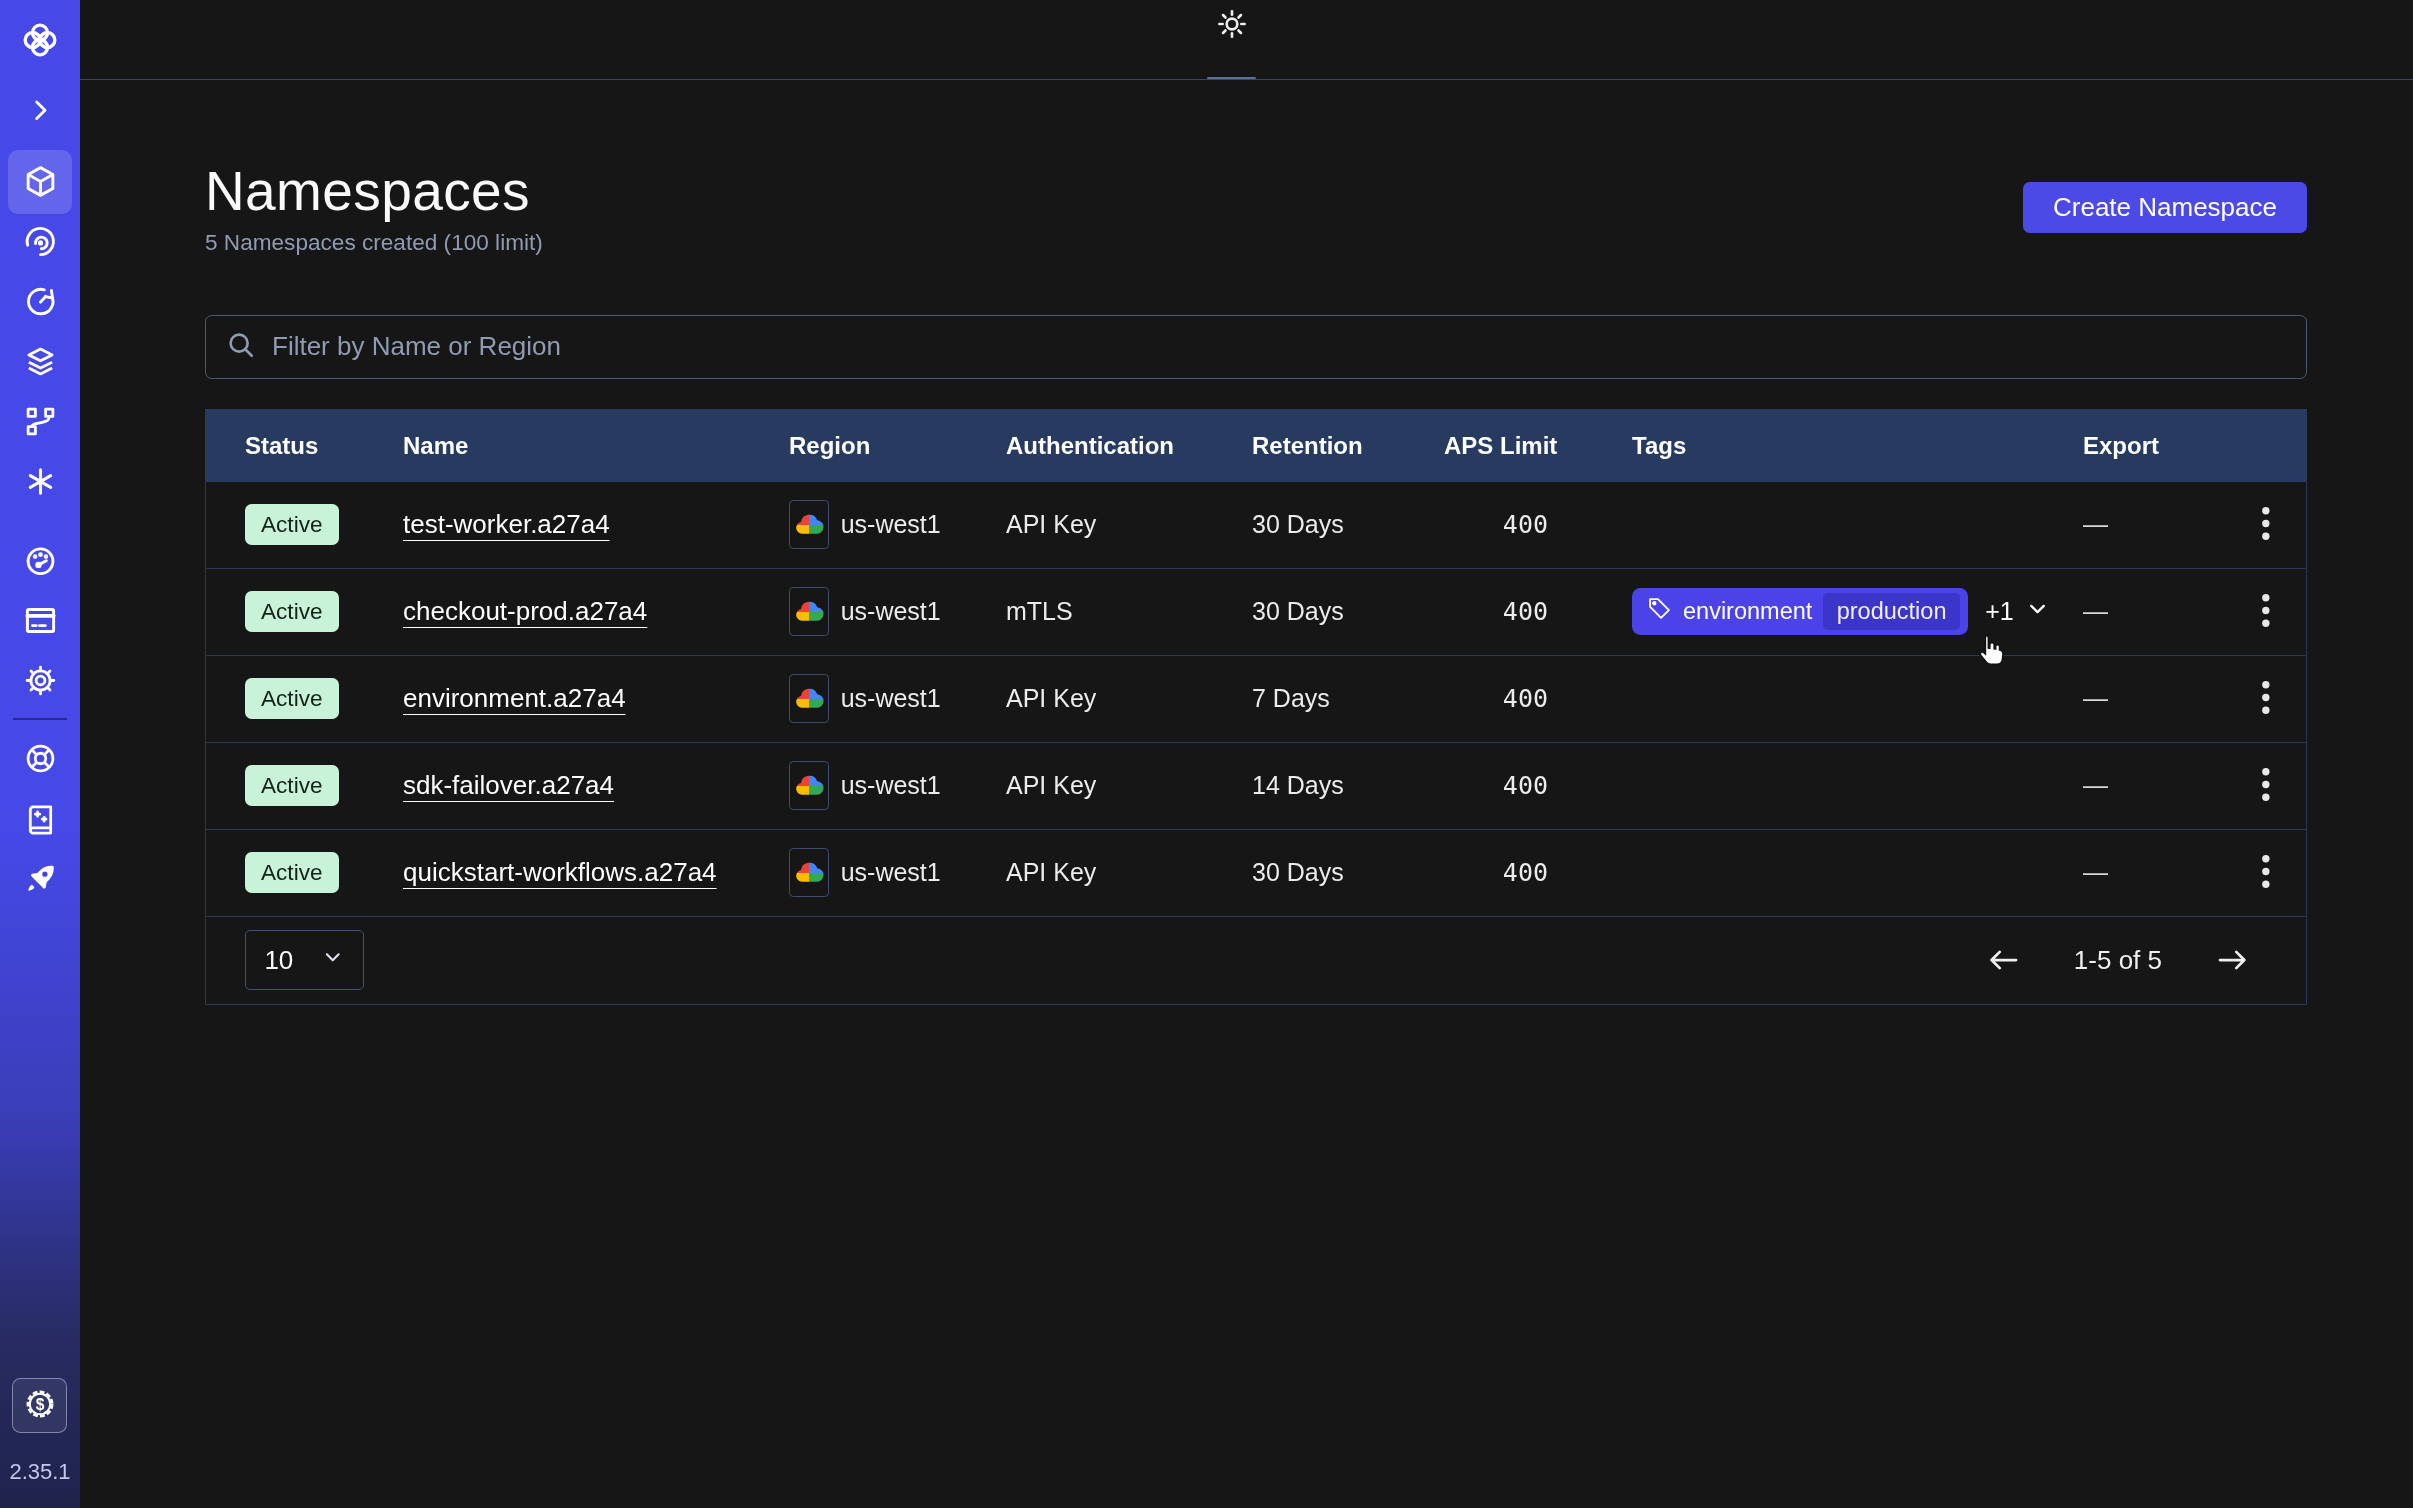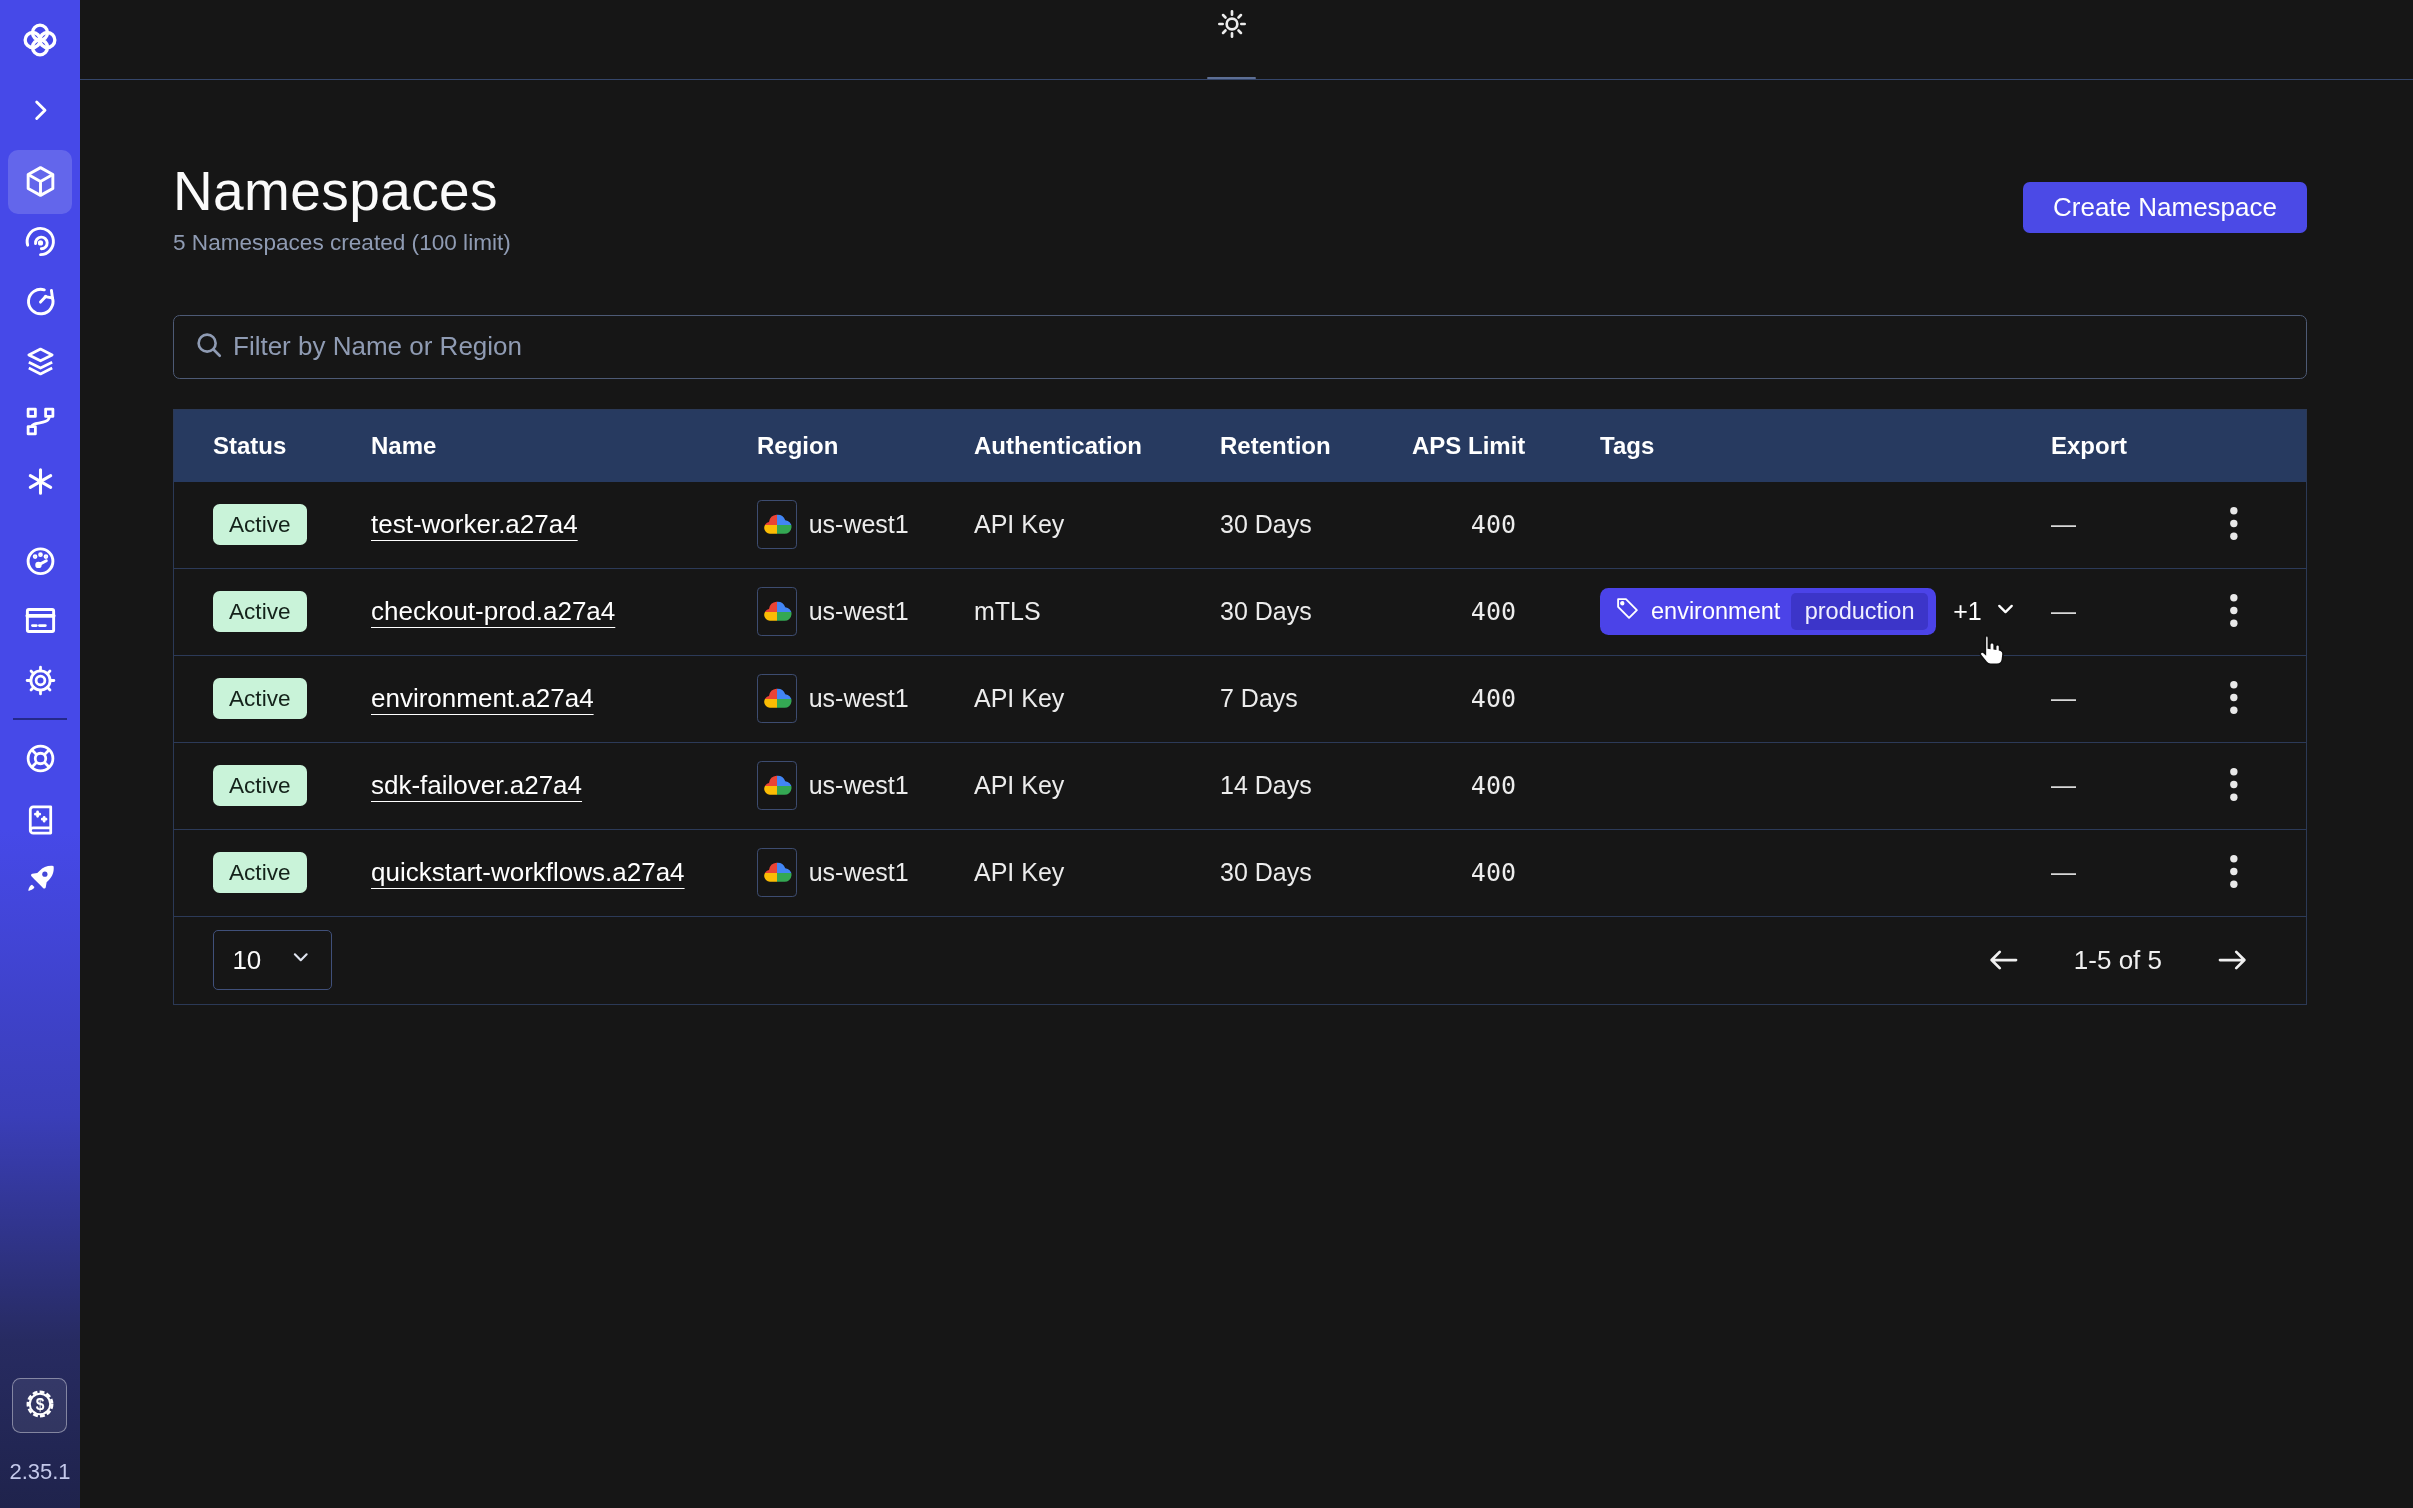--- a/index.html
+++ b/index.html
@@ -25,29 +25,29 @@
 
   
   .topbar { position:fixed; left:80px; right:0; top:0; height:80px; background:#161616;
     border-bottom:1.7px solid #35466a; display:flex; align-items:center; justify-content:flex-end;
     gap:37px; padding-right:30px; z-index:5;flex-direction:column; }
   .tz { display:flex; align-items:center; gap:11.7px; color:#f0f0f0; font-size:26px; cursor:pointer; }
   .tb-icon { color:#ececec; cursor:pointer; display:flex; }
   .avatar { width:49px; height:49px; border-radius:8.4px; border:1.7px solid #5d6f95; overflow:hidden; cursor:pointer; background:#e9e1f6; }
 
   
-  .main { margin-left:80px; padding:80px 106px 0 93px;border-radius:21px; }
+  .main { margin-left:112px; padding:80px 106px 0 93px;border-radius:21px; }
   .title-row { margin-top:80px; display:flex; align-items:center; justify-content:space-between; }
   .page-title { font-size:55px; font-weight:500; color:#fafafa; letter-spacing:0.4px; line-height:1.15; }
   .page-subtitle { margin-top:6.7px; font-size:22.6px; color:#8f9bb3; }
   .create-btn { background:#4b4ae6; color:#fff; font-size:26px; font-weight:500; border:none;
     border-radius:6.7px; padding:0 30px; height:51px; cursor:pointer; font-family:inherit; }
 
   .filter-box { margin-top:59px; height:64px; border:1.7px solid #4d5a75; border-radius:6.7px;
-    display:flex; align-items:center; padding:0 20px; gap:9px; background:#161616; }
+    display:flex; align-items:center; padding:0 20px; gap:16px; background:#161616; }
   .filter-box input { flex:1; background:transparent; border:none; outline:none; color:#e8e8e8;
     font-size:26px; font-family:inherit; }
   .filter-box input::placeholder { color:#8f9bb3; }
 
   
   .table { margin-top:30px; border:1.7px solid #2b3956; }
   .trow { display:grid;
     grid-template-columns:158px 386px 217px 246px 192px 188px 451px 169px 1fr;
     padding-left:39px; align-items:center; }
   .thead { background:#273a60; height:72px; color:#ffffff; font-size:24px; font-weight:700; }

